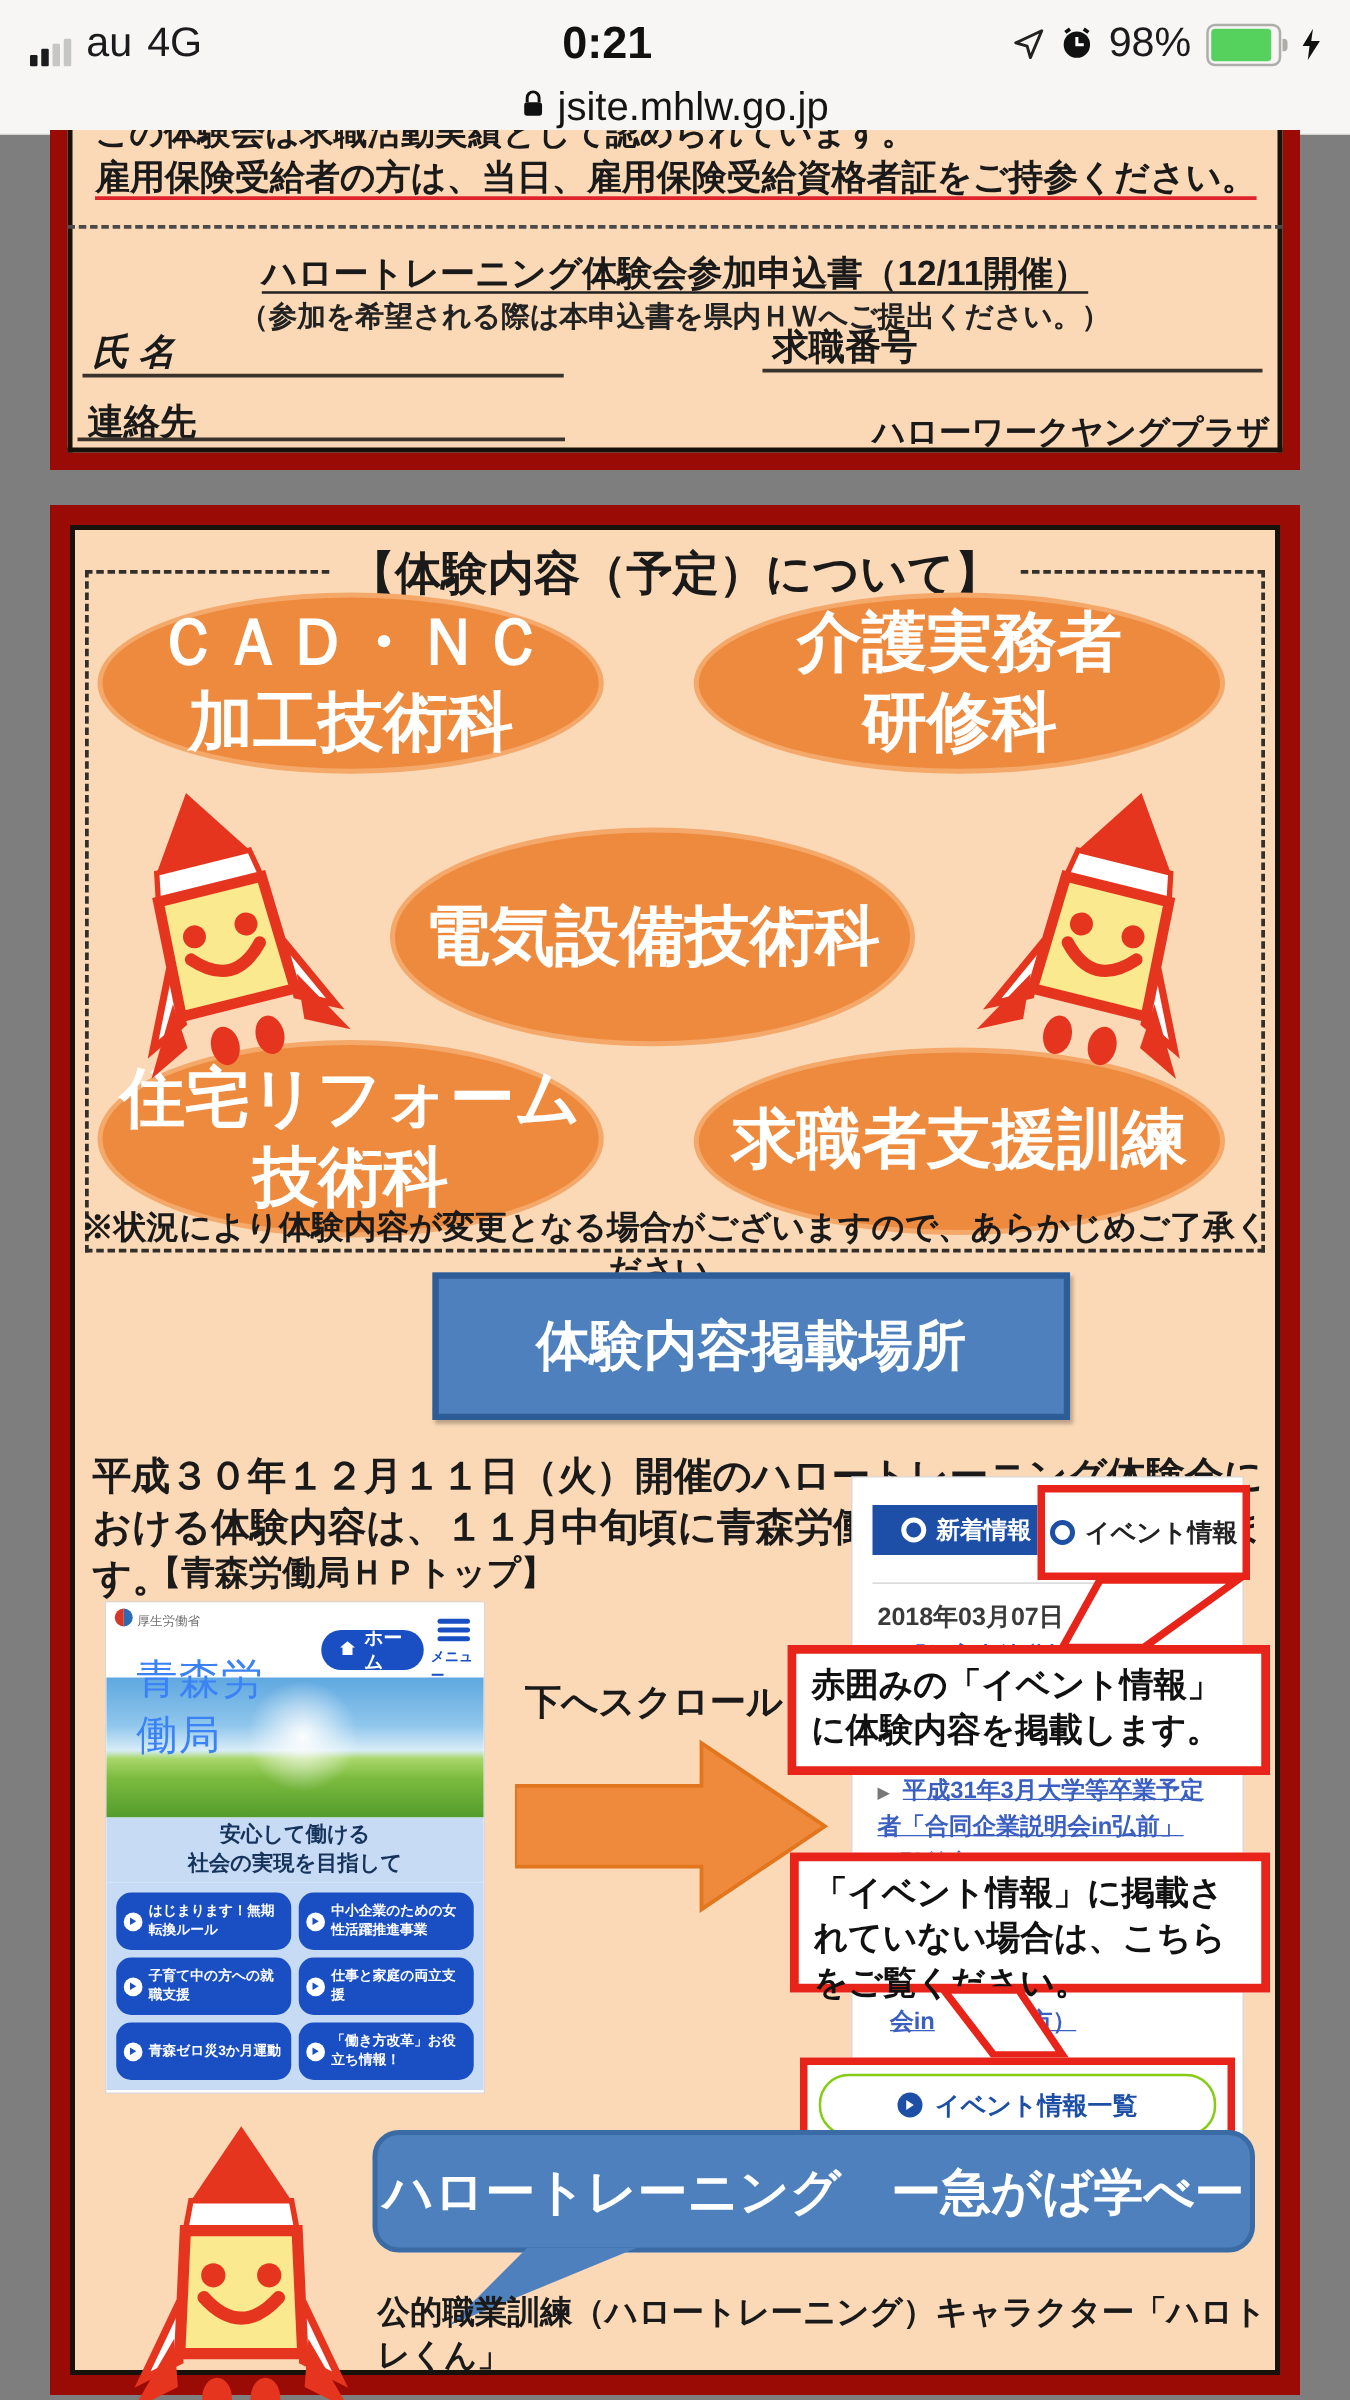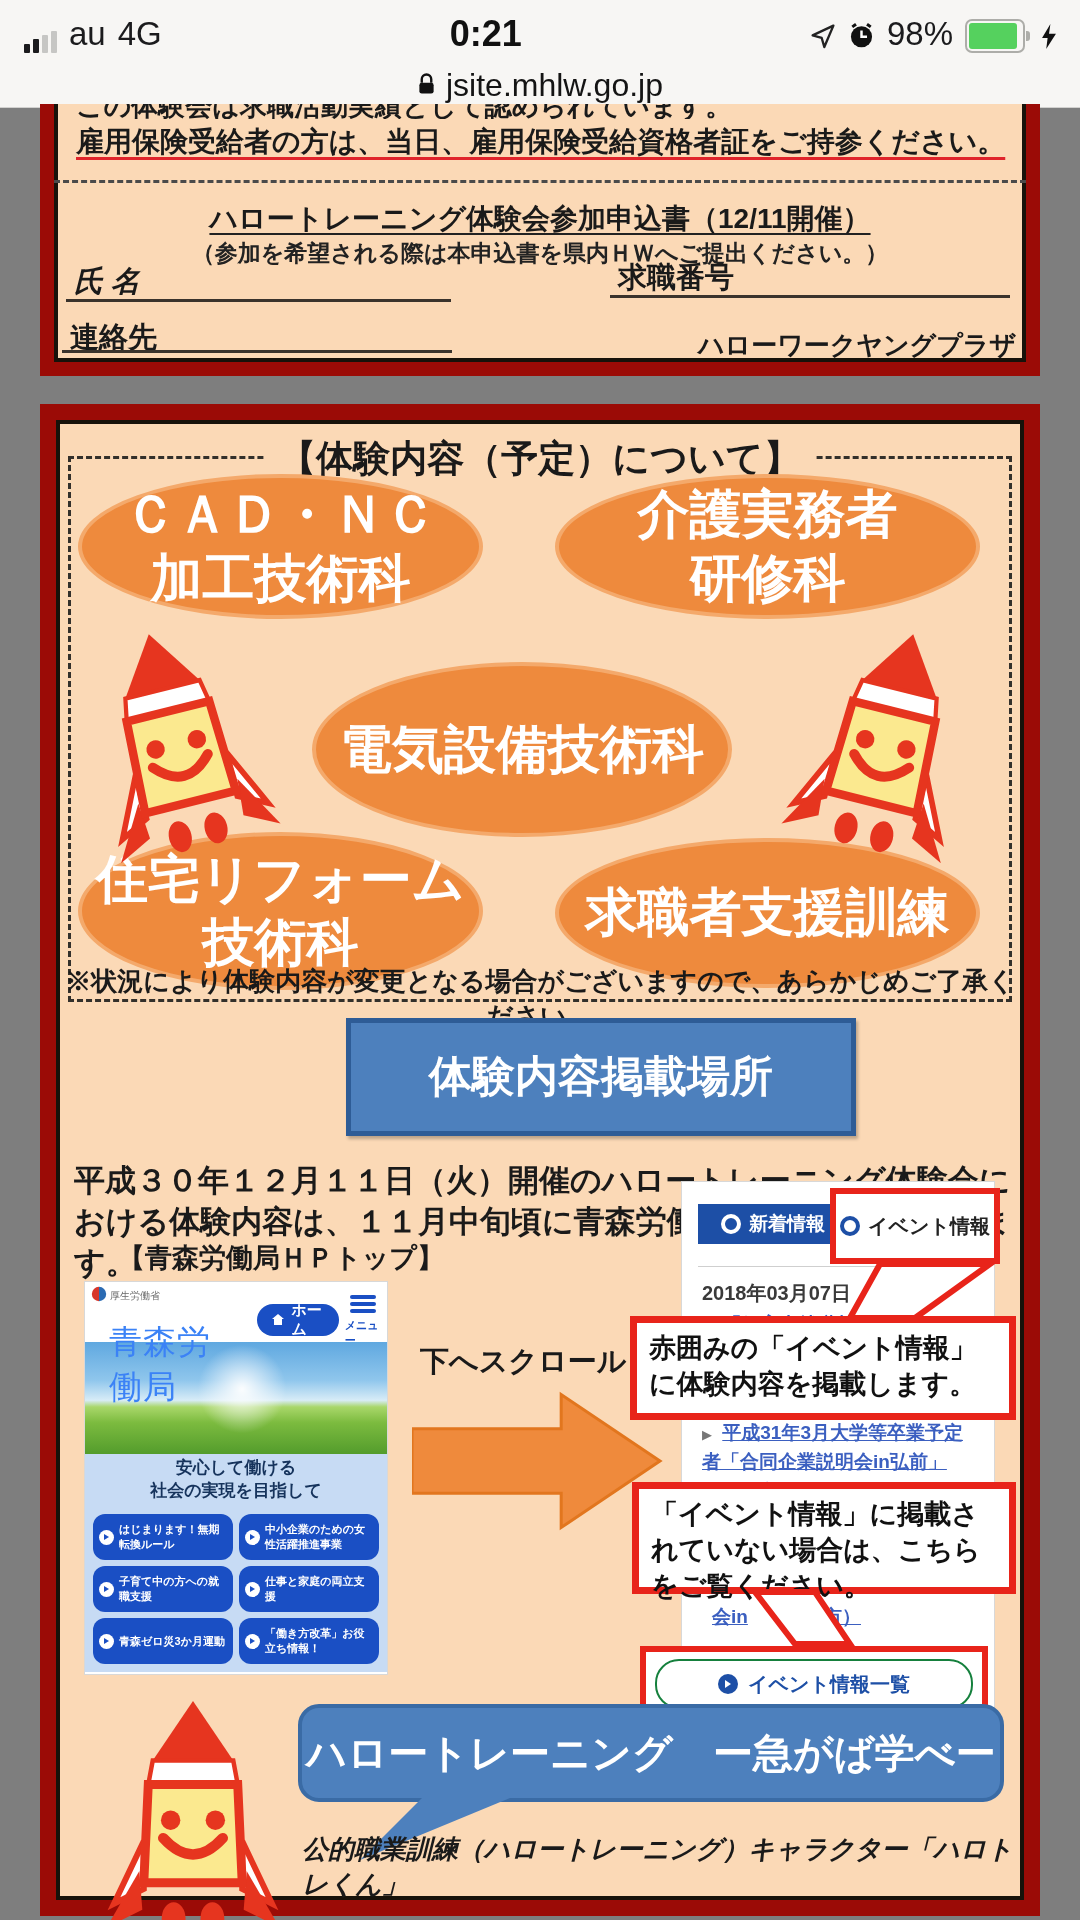--- a/index.html
+++ b/index.html
@@ -57,21 +57,21 @@
   .slogan{height:52px;background:#C7DBF4;display:flex;flex-direction:column;align-items:center;justify-content:center;color:#16335C;font-weight:700;font-size:17px;line-height:1.35;}
   .hp-grid{background:#C7DBF4;padding:8px;display:grid;grid-template-columns:1fr 1fr;gap:6px;}
   .hp-btn{background:#1A4FC4;border-radius:12px;color:#fff;font-size:11px;font-weight:700;line-height:1.35;padding:6px 6px 6px 6px;display:flex;align-items:center;gap:5px;height:46px;box-sizing:border-box;}
   .circ-ico{flex:0 0 15px;width:15px;height:15px;background:#fff;border-radius:50%;display:flex;align-items:center;justify-content:center;}
   .tri{width:0;height:0;border-top:3px solid transparent;border-bottom:3px solid transparent;border-left:5px solid #1A4FC4;}
 
   
   .tab-blue{position:absolute;left:16px;top:22px;width:150px;height:40px;background:#1D4FA6;display:flex;align-items:center;justify-content:center;gap:8px;color:#fff;font-size:19px;font-weight:700;}
   .donut-w{width:12px;height:12px;border:4px solid #fff;border-radius:50%;}
   .donut-b{width:12px;height:12px;border:4px solid #1D4FA6;border-radius:50%;}
-  .pill{background:#fff;border:2px solid #15803d;border-radius:24px;height:46px;margin:7px 9px;display:flex;align-items:center;justify-content:center;gap:10px;color:#1D4FA6;font-weight:700;font-size:20px;}
+  .pill{background:#fff;border:2px solid #84cc16;border-radius:24px;height:46px;margin:7px 9px;display:flex;align-items:center;justify-content:center;gap:10px;color:#1D4FA6;font-weight:700;font-size:20px;}
   .pill-ico{width:20px;height:20px;border-radius:50%;background:#1D4FA6;display:flex;align-items:center;justify-content:center;}
   .tri-w{width:0;height:0;border-top:4px solid transparent;border-bottom:4px solid transparent;border-left:6px solid #fff;}
 
   .bubble{background:#4D80BD;border:4px solid #3A6BA5;border-radius:22px;display:flex;align-items:center;justify-content:center;color:#fff;font-weight:700;font-size:40px;}
 </style>
 </head>
 <body>
 
 <div id="stage">
 
@@ -338,18 +338,18 @@
           <circle cx="75" cy="86" r="6.5" fill="#E6351F"></circle>
           <path d="M40 98 Q60 120 80 98" stroke="#E6351F" stroke-width="7" fill="none" stroke-linecap="round"></path>
         </svg>
       </div>
       <div class="abs bubble" style="left:238px;top:1280px;width:706px;height:98px;border-radius:21px;">ハロートレーニング　ー急がば学べー</div>
       <div class="abs" style="left:300px;top:1374px;">
         <svg width="150" height="64" viewBox="0 0 150 64">
             <polygon points="62,0 150,0 0,62" fill="#4D80BD"></polygon>
           </svg>
       </div>
-      <div class="abs" style="left:242px;top:1408px;font-size:26px;font-weight:600;color:#1A1A1A;font-style:italic;">公的職業訓練（ハロートレーニング）キャラクター「ハロトレくん」</div>
+      <div class="abs" style="left:242px;top:1408px;font-size:26px;font-weight:600;color:#1A1A1A;">公的職業訓練（ハロートレーニング）キャラクター「ハロトレくん」</div>
 
     </div>
   </div>
 
 </div>
 
 </body></html>

